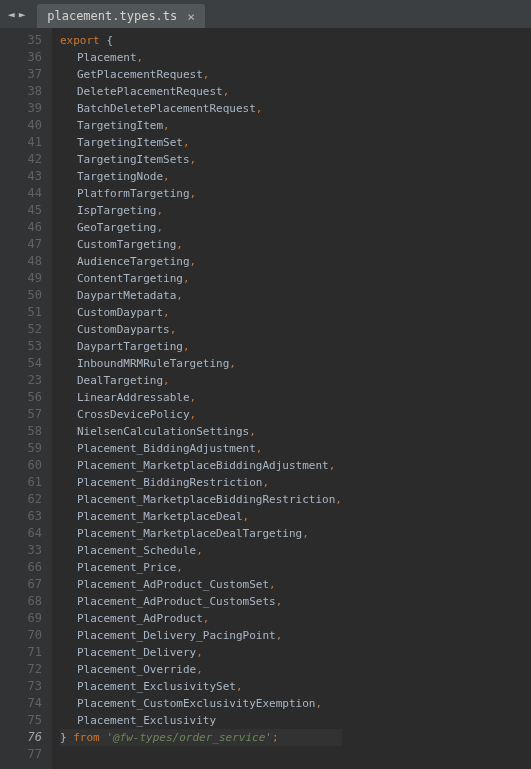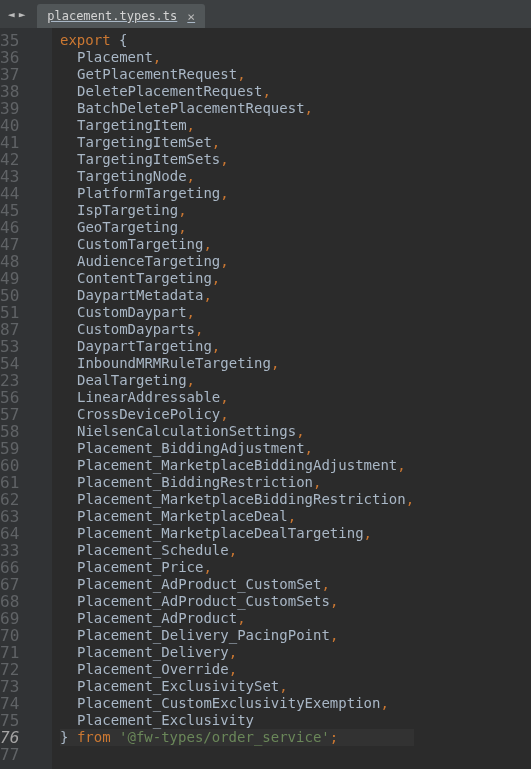--- a/index.html
+++ b/index.html
@@ -35,68 +35,68 @@
     }
     .tab {
       background: #515658;
       height: 24px;
       display: flex;
       align-items: center;
       padding: 0 10px;
       border-radius: 3px 3px 0 0;
       margin-top: 4px;
       gap: 10px;
-      text-decoration: underline;
     }
     .tab-label {
       color: #d4d4d4;
       font-size: 12px;
     }
     .tab-close {
       color: #bbbbbb;
       font-size: 13px;
       cursor: pointer;
     }
     .editor {
       display: flex;
       height: calc(100% - 28px);
     }
     .gutter {
       background: #313335;
       width: 52px;
       padding-top: 4px;
-      text-align: left;
+      text-align: right;
       padding-right: 10px;
       color: #606366;
-      font-size: 16px;
+      font-size: 12px;
       line-height: 17px;
       flex-shrink: 0;
     }
     .code {
       padding-top: 4px;
       padding-left: 8px;
       line-height: 17px;
-      font-size: 14px;
+      font-size: 11px;
       white-space: pre;
     }
     .line {
       height: 17px;
     }
     .keyword {
       color: #cc7832;
     }
     .identifier {
       color: #a9b7c6;
       text-align: center;
     }
     .punct {
       color: #cc7832;
     }
     .string {
       color: #6a8759;
+      font-style: italic;
     }
     .brace {
       color: #a9b7c6;
     }
     .current-line {
       background: #323232;
     }
     .gutter .current-line-num {
       color: #a4a3a3;
       font-style: italic;
@@ -132,21 +132,21 @@
       <div class="line">42</div>
       <div class="line">43</div>
       <div class="line">44</div>
       <div class="line">45</div>
       <div class="line">46</div>
       <div class="line">47</div>
       <div class="line">48</div>
       <div class="line">49</div>
       <div class="line">50</div>
       <div class="line">51</div>
-      <div class="line">87</div>
+      <div class="line">52</div>
       <div class="line">53</div>
       <div class="line">54</div>
       <div class="line">23</div>
       <div class="line">56</div>
       <div class="line">57</div>
       <div class="line">58</div>
       <div class="line">59</div>
       <div class="line">60</div>
       <div class="line">61</div>
       <div class="line">62</div>

